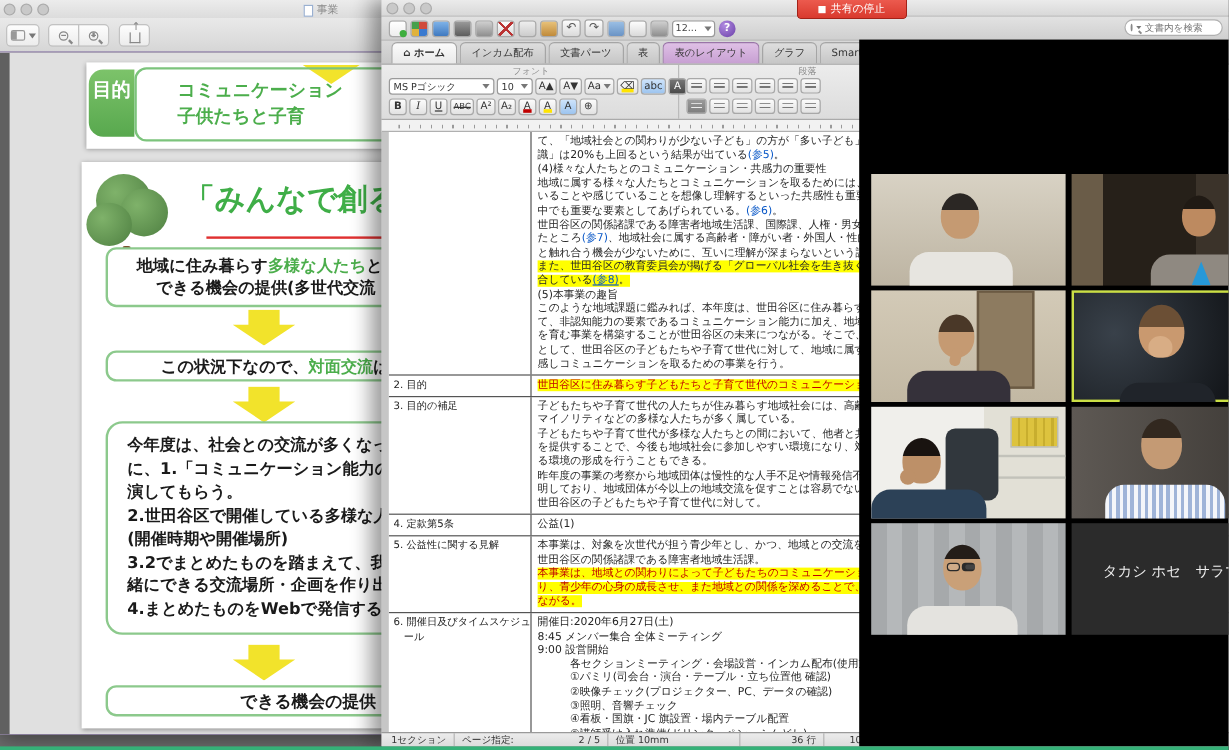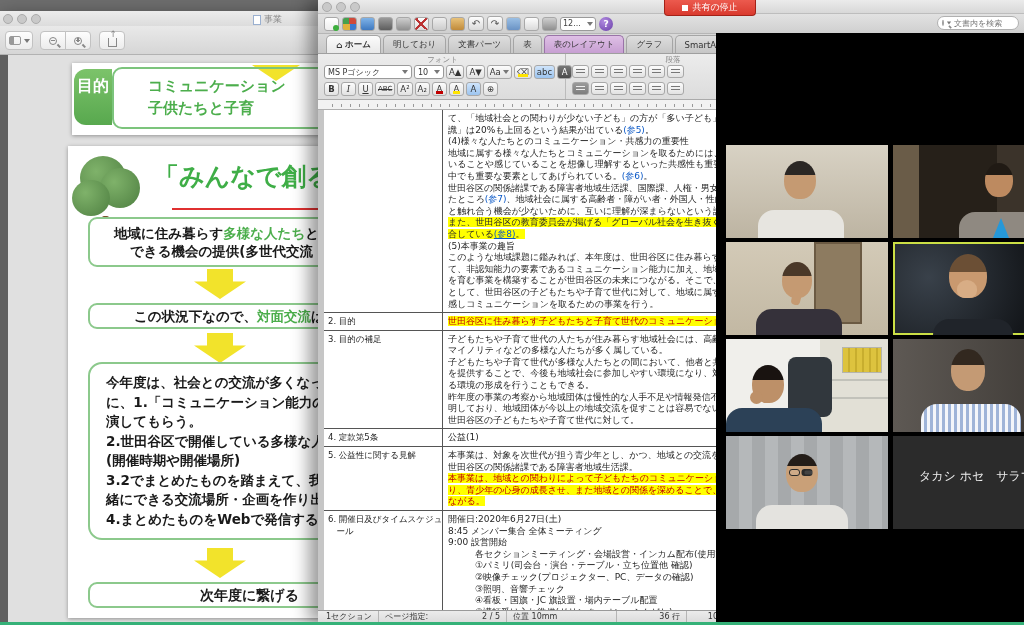--- a/index.html
+++ b/index.html
@@ -13,21 +13,21 @@
   .share-pill .txt{font-size:9px;color:#143300;font-weight:bold;}
   .bolt{width:5px;height:9px;background:#2c4a05;clip-path:polygon(60% 0,0 55%,40% 55%,30% 100%,100% 40%,55% 40%);}
   .lock{width:8px;height:7px;background:#6b5a14;border-radius:1px;position:relative;margin-top:3px;}
   .lock:before{content:"";position:absolute;left:1px;top:-4px;width:4px;height:4px;border:1.5px solid #6b5a14;border-bottom:none;border-radius:3px 3px 0 0;}
   .stop-btn{position:absolute;left:664px;top:0;width:92px;height:16px;z-index:40;
     background:linear-gradient(#ec5a4e,#d93a2e);border:1px solid #a32218;border-top:none;border-radius:0 0 4px 4px;
     display:flex;align-items:center;justify-content:center;gap:4px;color:#fff;font-size:9px;cursor:pointer;}
   .stop-sq{width:6px;height:6px;background:#fff;}
 
   
-  .pv-window{position:absolute;left:0;top:11px;width:320px;height:612px;background:#4c1d95;z-index:1;
+  .pv-window{position:absolute;left:0;top:0;width:320px;height:612px;background:#4c1d95;z-index:1;
     box-shadow:0 5px 18px rgba(0,0,0,.45);}
   .pv-titlebar{position:absolute;left:0;top:0;right:0;height:15px;background:linear-gradient(#ececec,#dcdcdc);}
   .tl{position:absolute;top:3px;width:10px;height:10px;border-radius:50%;background:#c9c9c9;border:1px solid #ababab;}
   .pv-title{position:absolute;left:253px;top:2px;font-size:9px;color:#8a8a8a;display:flex;gap:3px;align-items:center;white-space:nowrap;}
   .fileicon{width:8px;height:10px;background:#fff;border:1px solid #9ab0d0;display:inline-block;}
   .pv-toolbar{position:absolute;left:0;top:15px;right:0;height:29px;background:linear-gradient(#e9e9e9,#d6d6d6);border-bottom:1px solid #b2b2b2;}
   .pvbtn{position:absolute;top:5px;height:19px;background:linear-gradient(#fdfdfd,#ececec);border:1px solid #c2c2c2;border-radius:4px;display:flex;align-items:center;justify-content:center;color:#777;font-size:9px;}
   .mag{width:8px;height:8px;border:1.5px solid #888;border-radius:50%;position:relative;}
   .mag:after{content:"";position:absolute;left:7px;top:7px;width:4px;height:1.5px;background:#888;transform:rotate(45deg);}
   .mag i{position:absolute;left:1px;top:2.2px;width:4px;height:1.2px;background:#888;}
@@ -247,21 +247,21 @@
             <div class="s-line">今年度は、社会との交流が多くなっている</div>
             <div class="s-line">に、1.「コミュニケーション能力の向上」に</div>
             <div class="s-line">演してもらう。</div>
             <div class="s-line">2.世田谷区で開催している多様な人との</div>
             <div class="s-line">(開催時期や開催場所)</div>
             <div class="s-line">3.2でまとめたものを踏まえて、我々と協力</div>
             <div class="s-line">緒にできる交流場所・企画を作り出す。</div>
             <div class="s-line">4.まとめたものをWebで発信する。</div>
           </div>
         <div class="yarrow ar3"></div>
-        <div class="sbox box4">次年度に繋げる</div>
+        <div class="sbox box4">できる機会の提供</div>
       </div>
     </div>
   </div>
 
   <div class="wd-window">
     <div class="wd-titlebar">
       <span class="tl" style="left:4px;top:2px"></span>
       <span class="tl" style="left:18px;top:2px"></span>
       <span class="tl" style="left:32px;top:2px"></span>
       <span class="wd-title">
@@ -291,21 +291,21 @@
       <div class="help-btn">?</div>
       <div class="search">
         <span class="mag" style="transform:scale(.8)"></span>
         <span class="caret" style="transform:scale(.7)"></span>
         <input placeholder="文書内を検索" style="">
       </div>
     </div>
 
     <div class="wd-tabbar" id="wtabs">
         <div class="wtab active"><span>⌂</span>ホーム</div>
-        <div class="wtab">明しており</div>
+        <div class="wtab">インカム配布</div>
         <div class="wtab">文書パーツ</div>
         <div class="wtab">表</div>
         <div class="wtab hl">表のレイアウト</div>
         <div class="wtab">グラフ</div>
         <div class="wtab">SmartArt</div>
       </div>
 
     <div class="wd-ribbon">
       <div class="rg-font">
         <div class="rgroup-label">フォント</div>

